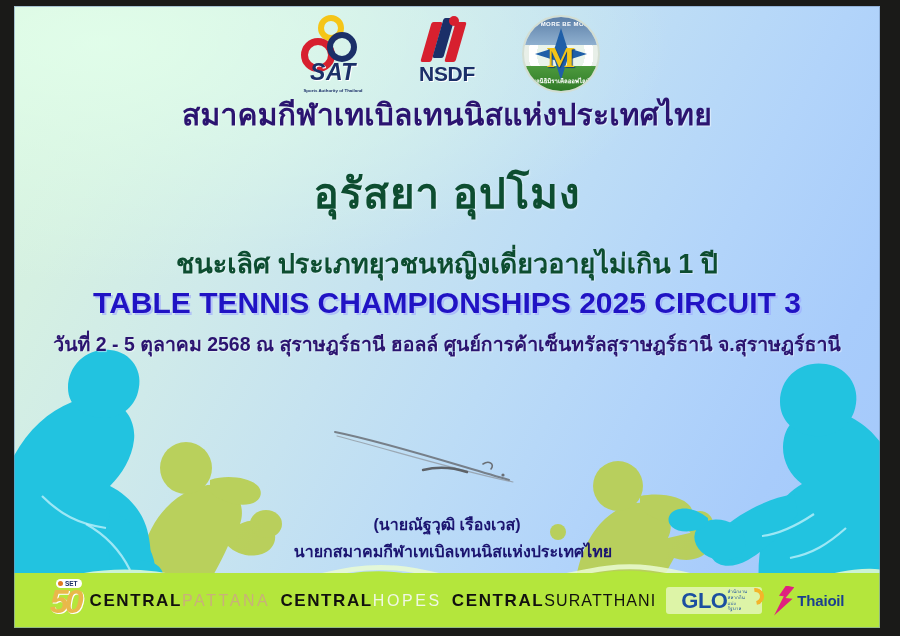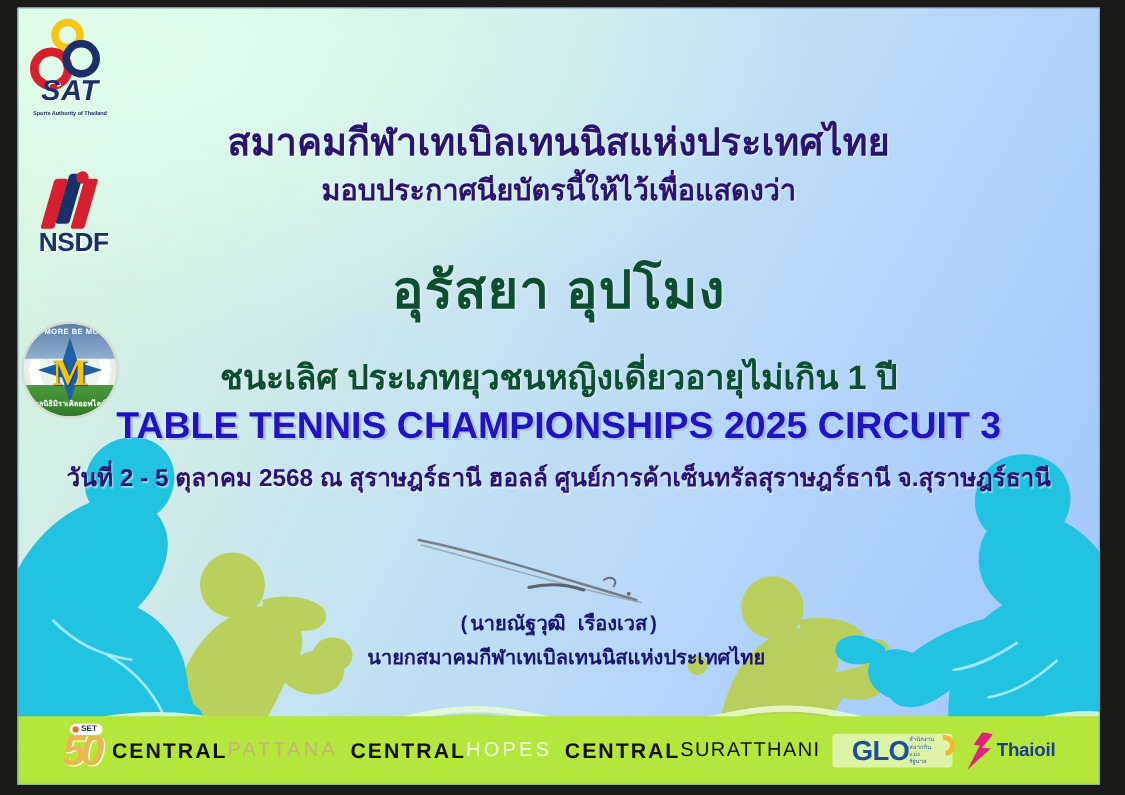--- a/index.html
+++ b/index.html
@@ -35,23 +35,22 @@
   .wash {
     position: absolute; inset: 0;
     background: radial-gradient(120% 70% at 10% 6%, rgba(226,255,235,.85) 0%, rgba(226,255,235,0) 55%);
     pointer-events: none;
   }
 
   
   .logos {
     position: absolute; top: 6px; left: 0; width: 100%;
     display: flex; justify-content: center; align-items: flex-start;
-    gap: 37px;
+    gap: 27px;
     z-index: 6;
-    flex-direction: column;
   }
   .logo { position: relative; }
 
   
   .sat { width: 84px; height: 84px; }
   .sat .txt {
     position: absolute; left: 0; right: 0; bottom: 10px;
     text-align: center;
     font-weight: bold; font-size: 23px; letter-spacing: .5px;
     color: #1b2f68; font-style: italic;
@@ -181,21 +180,22 @@
     text-shadow: 1px 1px 1px rgba(255,255,255,.5);
     white-space: nowrap;
   }
 
   
   .sign-wrap {
     position: absolute; left: 0; right: 0; top: 420px; text-align: center; z-index: 5;
   }
   .sig-svg { display: block; margin: 0 auto; }
   .sig-name {
-    font-size: 16px; font-weight: bold; color: #1b1470; font-family: Liberation Mono, monospace;
+    margin-top: 26px;
+    font-size: 16px; font-weight: bold; color: #1b1470;
   }
   .sig-title {
     margin-top: 2px;
     font-size: 16px; font-weight: bold; color: #1b1470; padding-left: 12px;
   }
 
   
   .scene { position: absolute; left: 0; right: 0; bottom: 0; height: 300px; z-index: 2; pointer-events: none; }
   .scene svg { display: block; width: 100%; height: 100%; }
 
@@ -361,21 +361,20 @@
           <span class="star"></span>
           <div class="mletter">M</div>
           <div class="top-txt">DO MORE BE MORE</div>
           <div class="bot-txt">มูลนิธิมิราเคิลออฟไลฟ์</div>
         </div>
       </div>
     </div>
 
     <div class="body-text">
       <div class="org">สมาคมกีฬาเทเบิลเทนนิสแห่งประเทศไทย</div>
-      <div class="award-intro">มอบประกาศนียบัตรนี้ให้ไว้เพื่อแสดงว่า</div>
       <div class="recipient">อุรัสยา อุปโมง</div>
       <div class="achievement">ชนะเลิศ ประเภทยุวชนหญิงเดี่ยวอายุไม่เกิน 1 ปี</div>
       <div class="event-2">TABLE TENNIS CHAMPIONSHIPS 2025 CIRCUIT 3</div>
       <div class="datetime">วันที่ 2 - 5 ตุลาคม 2568 ณ สุราษฎร์ธานี ฮอลล์ ศูนย์การค้าเซ็นทรัลสุราษฎร์ธานี จ.สุราษฎร์ธานี</div>
     </div>
 
     <div class="sign-wrap">
       <svg class="sig-svg" width="240" height="60" viewBox="0 0 240 60" xmlns="http://www.w3.org/2000/svg">
         <path d="M8 6 C58 16 120 36 182 54" stroke="#6a6f76" stroke-width="2" fill="none" stroke-linecap="round" opacity=".85"></path>
         <path d="M10 10 C64 24 128 44 186 56" stroke="#8c9199" stroke-width="1.2" fill="none" stroke-linecap="round" opacity=".7"></path>

